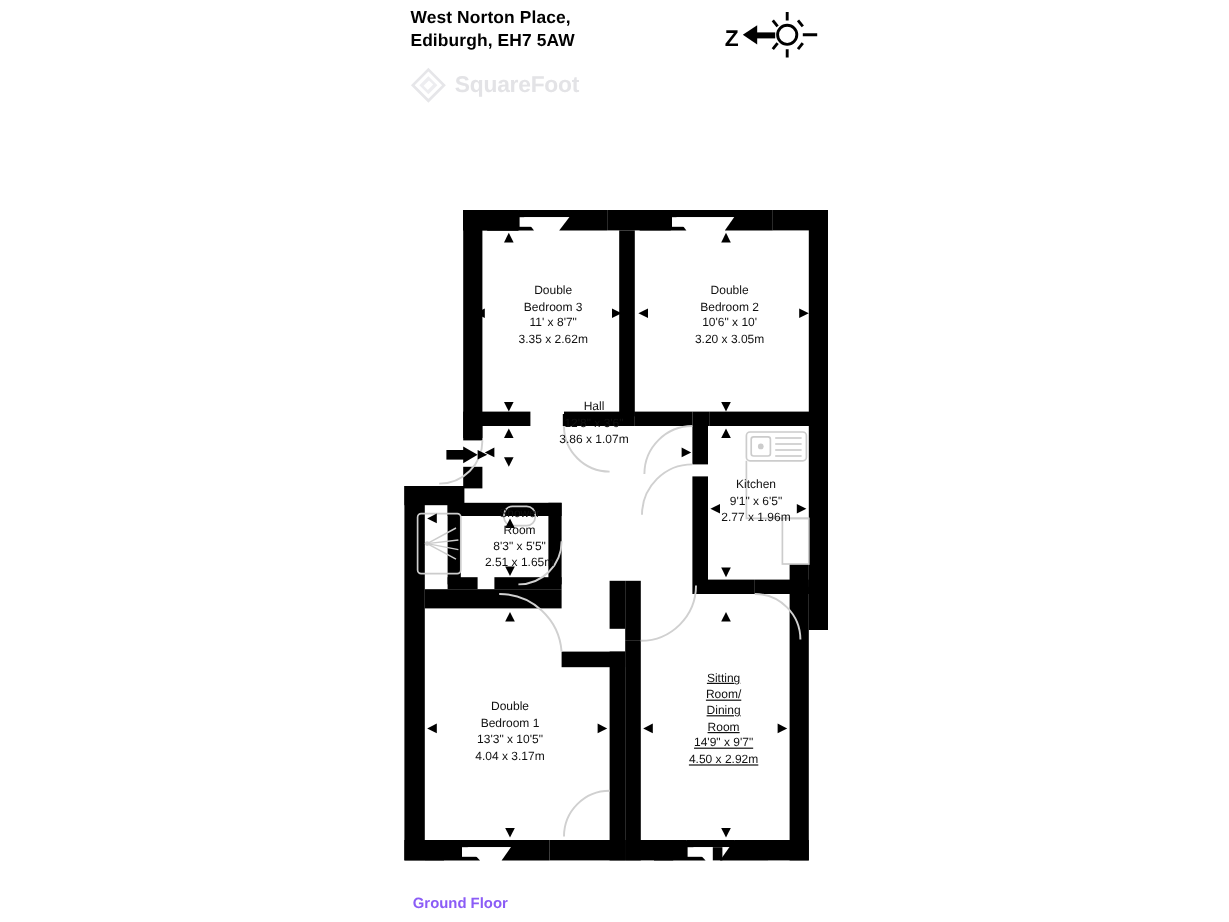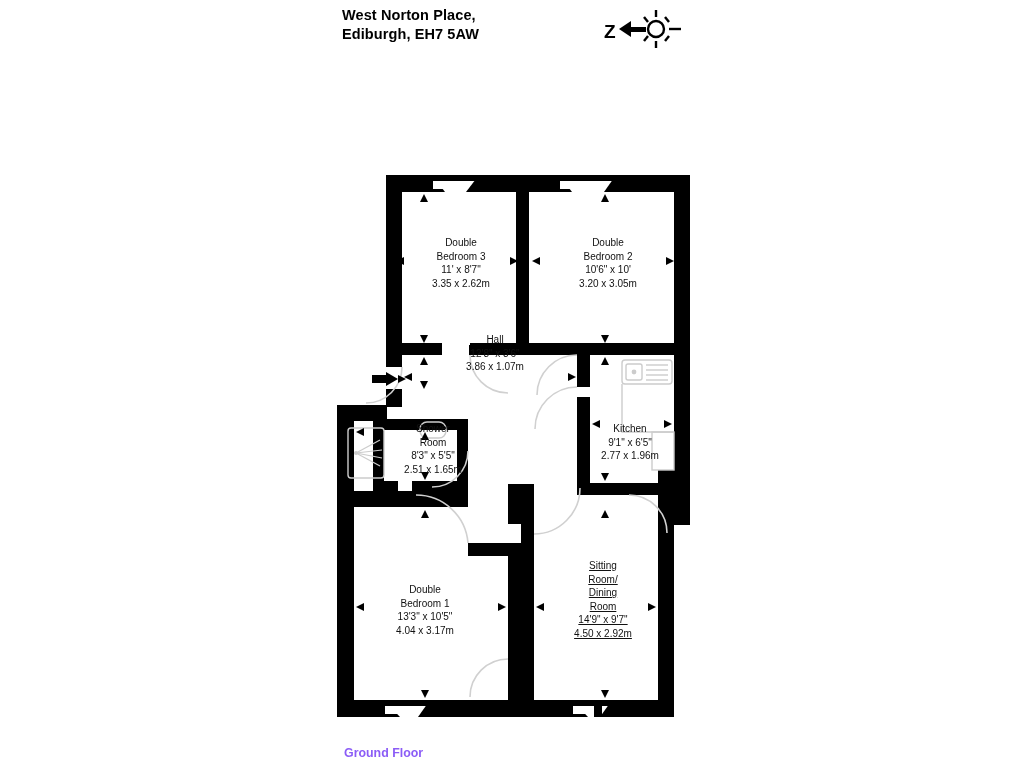--- a/index.html
+++ b/index.html
@@ -92,21 +92,21 @@
     font-size: 10px;
     line-height: 1.35;
     color: #111;
     white-space: pre-line;
     pointer-events: none;
   }
 
   #label-bedroom3 { left: 398px; top: 236px; width: 126px; }
   #label-bedroom2 { left: 545px; top: 236px; width: 126px; }
   #label-hall     { left: 432px; top: 333px; width: 126px; }
-  #label-kitchen  { left: 578px; top: 398px; width: 104px; margin-top: 24px; }
+  #label-kitchen  { left: 578px; top: 398px; width: 104px; }
   #label-shower   { left: 379px; top: 422px; width: 108px; }
   #label-bedroom1 { left: 360px; top: 583px; width: 130px; }
   #label-sitting  { left: 546px; top: 559px; width: 114px; text-decoration: underline; }
 
   
   #floor-caption {
     position: absolute;
     left: 344px;
     top: 746px;
     font-size: 12.4px;
@@ -117,20 +117,30 @@
 </head>
 <body>
 
 <div class="page">
 
   <div id="header-block">
     <div id="property-title">West Norton Place,
 Ediburgh, EH7 5AW</div>
   </div>
 
+  <div id="brand-logo">
+    <svg id="brand-diamond" viewBox="0 0 30 30">
+      <g fill="none" stroke="#e6e6e9" stroke-width="2.2">
+        <path d="M15 2 L28 15 L15 28 L2 15 Z"></path>
+      </g>
+      <path d="M15 7.5 L22.5 15 L15 22.5 L7.5 15 Z" fill="#ededf0"></path>
+      <path d="M11 15.5 L15.5 11 L19 14.5 L14.5 19 Z" fill="#ffffff"></path>
+    </svg>
+    <div id="brand-wordmark">SquareFoot</div>
+  </div>
 
 
   <svg id="compass" viewBox="0 0 96 50">
 
     <text x="12" y="32" font-family="'Liberation Sans', sans-serif" font-size="19" font-weight="bold" fill="#000">Z</text>
 
     <g fill="#000">
       <polygon points="27,23 39,15 39,31"></polygon>
       <rect x="38" y="21" width="16" height="5"></rect>
     </g>

